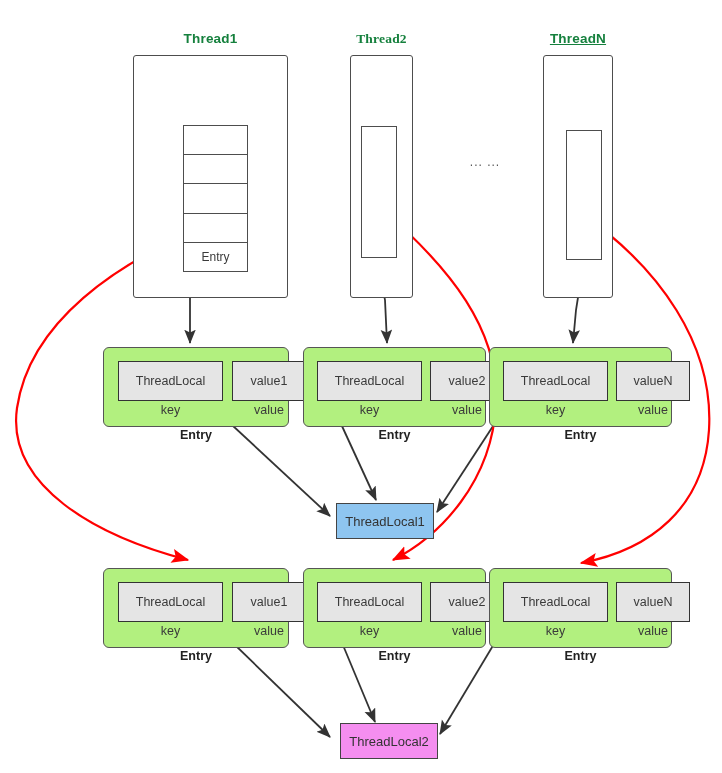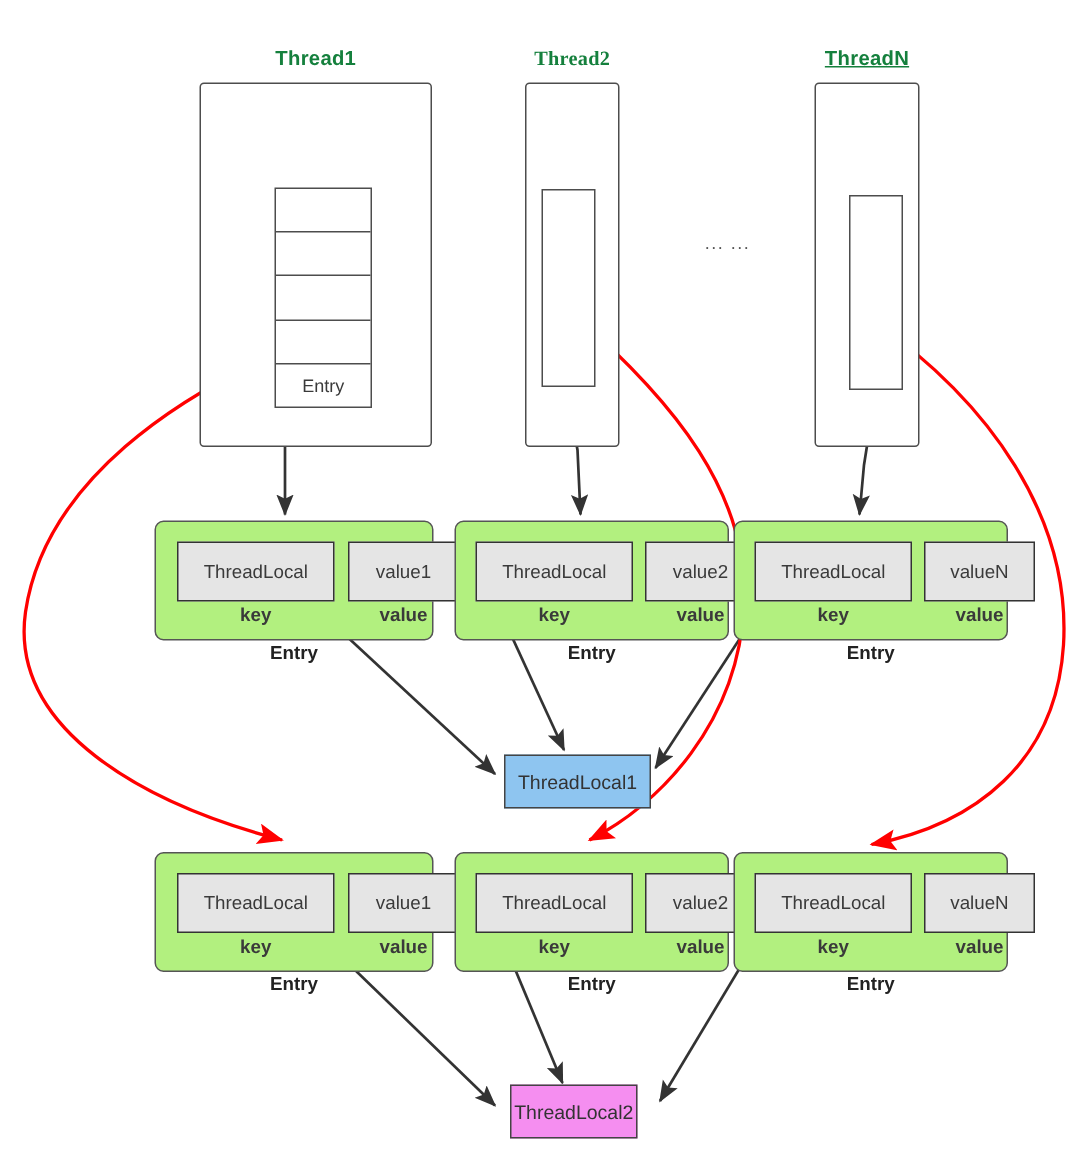--- a/index.html
+++ b/index.html
@@ -96,21 +96,20 @@
     font-size:12.5px;
     color:#3a3a3a;
     white-space:nowrap;
   }
   .entry-sublabel{
     position:absolute;
     font-size:12.5px;
     color:#3a3a3a;
     text-align:center;
     white-space:nowrap;
-    font-weight:bold;
   }
   .entry-caption{
     position:absolute;
     font-size:12.5px;
     font-weight:bold;
     color:#222222;
     text-align:center;
     white-space:nowrap;
   }
 
@@ -258,15 +257,15 @@
   <div class="entry-caption" style="left:303px;top:649px;width:183px;">Entry</div>
 
   <div class="node entry-card" style="left:489px;top:568px;width:183px;height:80px;">
     <div class="entry-inner" style="left:13px;top:13px;width:105px;height:40px;">ThreadLocal</div>
     <div class="entry-inner" style="left:126px;top:13px;width:74px;height:40px;">valueN</div>
     <div class="entry-sublabel" style="left:13px;top:55px;width:105px;">key</div>
     <div class="entry-sublabel" style="left:126px;top:55px;width:74px;">value</div>
   </div>
   <div class="entry-caption" style="left:489px;top:649px;width:183px;">Entry</div>
 
-  <div class="node tl-box tl-pink" style="left:340px;top:723px;width:85px;height:36px;">ThreadLocal2</div>
+  <div class="node tl-box tl-pink" style="left:340px;top:723px;width:98px;height:36px;">ThreadLocal2</div>
 
 </div>
 
 </body></html>

